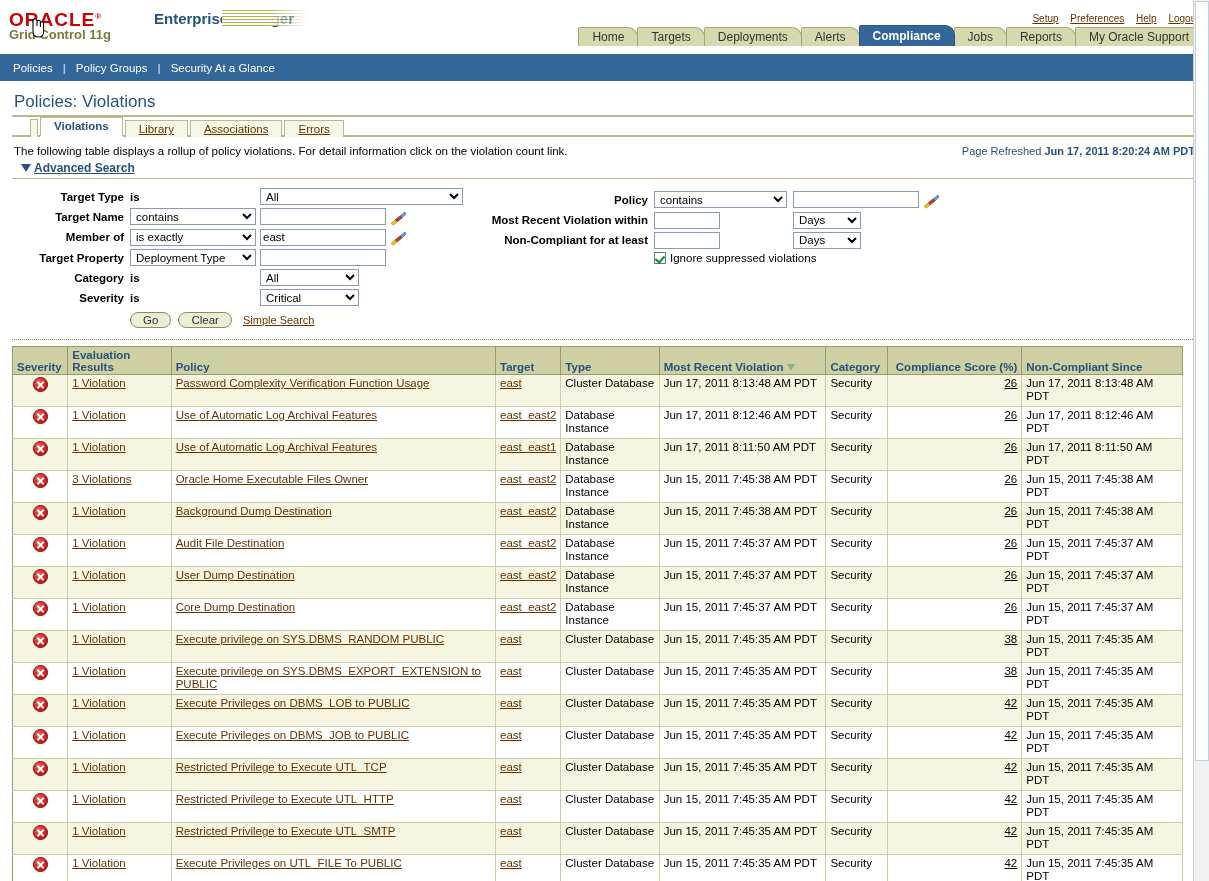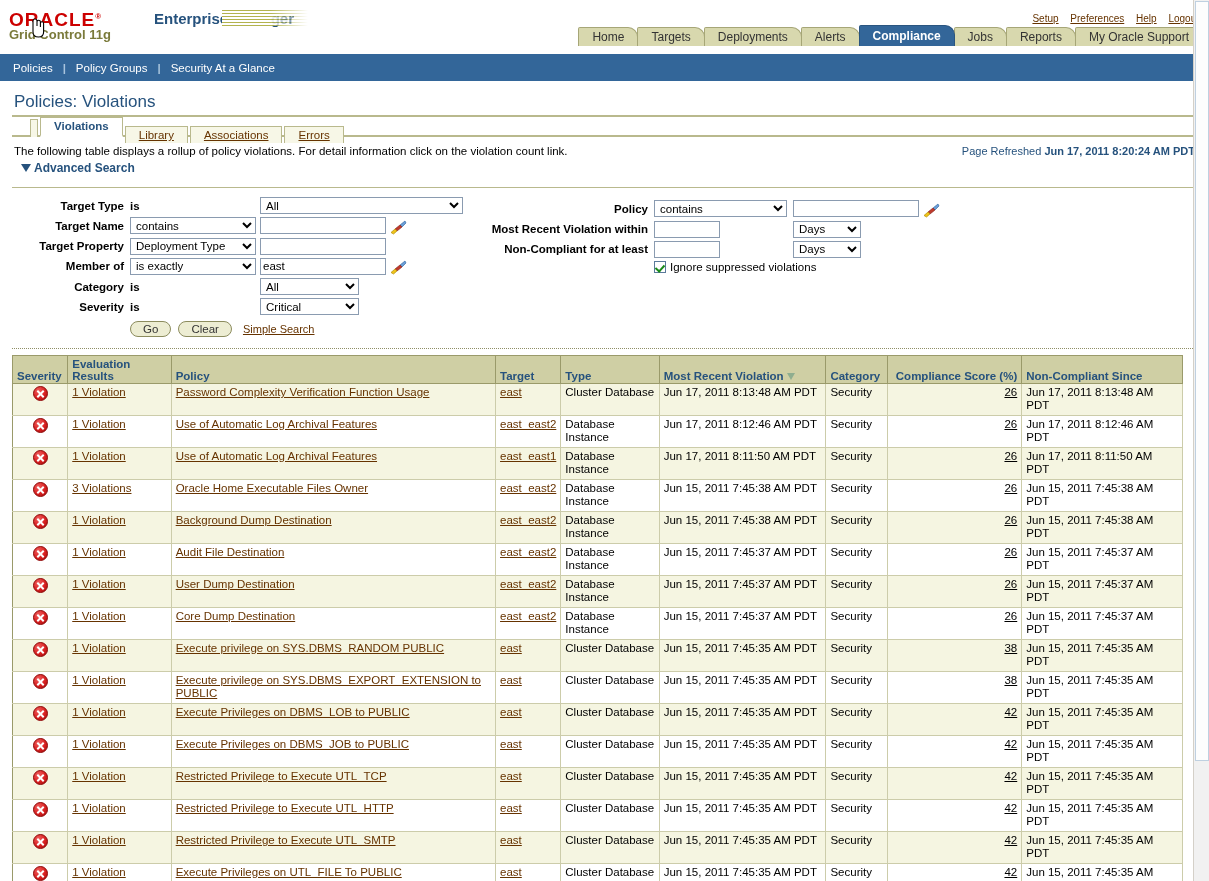--- a/index.html
+++ b/index.html
@@ -105,42 +105,43 @@
     padding-left: 18px;
     background: linear-gradient(to bottom, #fff 0, #fff 100%);
   }
   .subtab {
     font-size: 11.5px;
     padding: 2px 13px 2px 13px;
     border: 1px solid #b9b98d;
     border-bottom: none;
     background: #f7f7e7;
     margin-right: 2px;
-    position: relative; top: 8px;
+    position: relative; top: 2px;
   }
   .subtab a { color:#663300; }
   .subtab.active {
     background: #fff; font-weight: bold; color: #26527d;
     border-bottom: 2px solid #fff; top: 2px; padding-bottom: 3px;
   }
   .subtab-spacer { width: 8px; height: 18px; border:1px solid #b9b98d; border-bottom:none; background:#f7f7e7; position:relative; top:2px; margin-right:2px;}
 
   .desc-row {
     display: flex; justify-content: space-between; align-items: baseline;
     padding: 8px 2px 4px 2px;
     font-size: 11.5px;
   }
   .refreshed { color: #26527d; font-size: 11px; }
   .refreshed b { color: #26527d; }
 
   .adv-search-head {
     color: #26527d; font-weight: bold; font-size: 12px;
     padding-left: 22px; position: relative;
-    border-bottom: 1px solid #b9b98d; padding-bottom: 12px;
+    border-bottom: 1px solid #b9b98d; padding-bottom: 3px;
     margin-bottom: 6px;
+    text-decoration: underline;
   }
   .tri {
     position: absolute; left: 9px; top: 3px;
     width: 0; height: 0;
     border-left: 5px solid transparent;
     border-right: 5px solid transparent;
     border-top: 8px solid #26527d;
   }
 
   
@@ -337,44 +338,44 @@
         <td>
           <input class="ui" style="width: 126px;" value="">
           <svg class="flashlight" viewBox="0 0 18 16">
             <path d="M16 2 L11 6 L13 8 L17 4 Z" fill="#6a9ed8" stroke="#3b6ea8" stroke-width=".7"></path>
             <path d="M11 6 L6 10 L8 12 L13 8 Z" fill="#c0392b" stroke="#8a2a20" stroke-width=".7"></path>
             <path d="M6 10 L2 13.5 L4.5 15 L8 12 Z" fill="#f0c419" stroke="#b08c0a" stroke-width=".7"></path>
           </svg>
         </td>
       </tr>
       <tr>
-        <td class="lbl" style="padding-right:6px;">Target Property</td>
-        <td>
-          <select class="ui" style="width:126px;">
-            <option>Deployment Type</option>
-          </select>
-        </td>
-        <td>
-          <input class="ui" style="width: 126px;" value="">
-        </td>
-      </tr>
-      <tr>
         <td class="lbl" style="padding-right:6px;">Member of</td>
         <td>
           <select class="ui" style="width:126px;">
             <option>is exactly</option>
           </select>
         </td>
         <td>
           <input class="ui" style="width: 126px;" value="east">
           <svg class="flashlight" viewBox="0 0 18 16">
             <path d="M16 2 L11 6 L13 8 L17 4 Z" fill="#6a9ed8" stroke="#3b6ea8" stroke-width=".7"></path>
             <path d="M11 6 L6 10 L8 12 L13 8 Z" fill="#c0392b" stroke="#8a2a20" stroke-width=".7"></path>
             <path d="M6 10 L2 13.5 L4.5 15 L8 12 Z" fill="#f0c419" stroke="#b08c0a" stroke-width=".7"></path>
           </svg>
+        </td>
+      </tr>
+      <tr>
+        <td class="lbl" style="padding-right:6px;">Target Property</td>
+        <td>
+          <select class="ui" style="width:126px;">
+            <option>Deployment Type</option>
+          </select>
+        </td>
+        <td>
+          <input class="ui" style="width: 126px;" value="">
         </td>
       </tr>
       <tr>
         <td class="lbl" style="padding-right:6px;">Category</td>
         <td class="isbold">is</td>
         <td>
           <select class="ui" style="width:99px;">
             <option>All</option>
           </select>
         </td>

